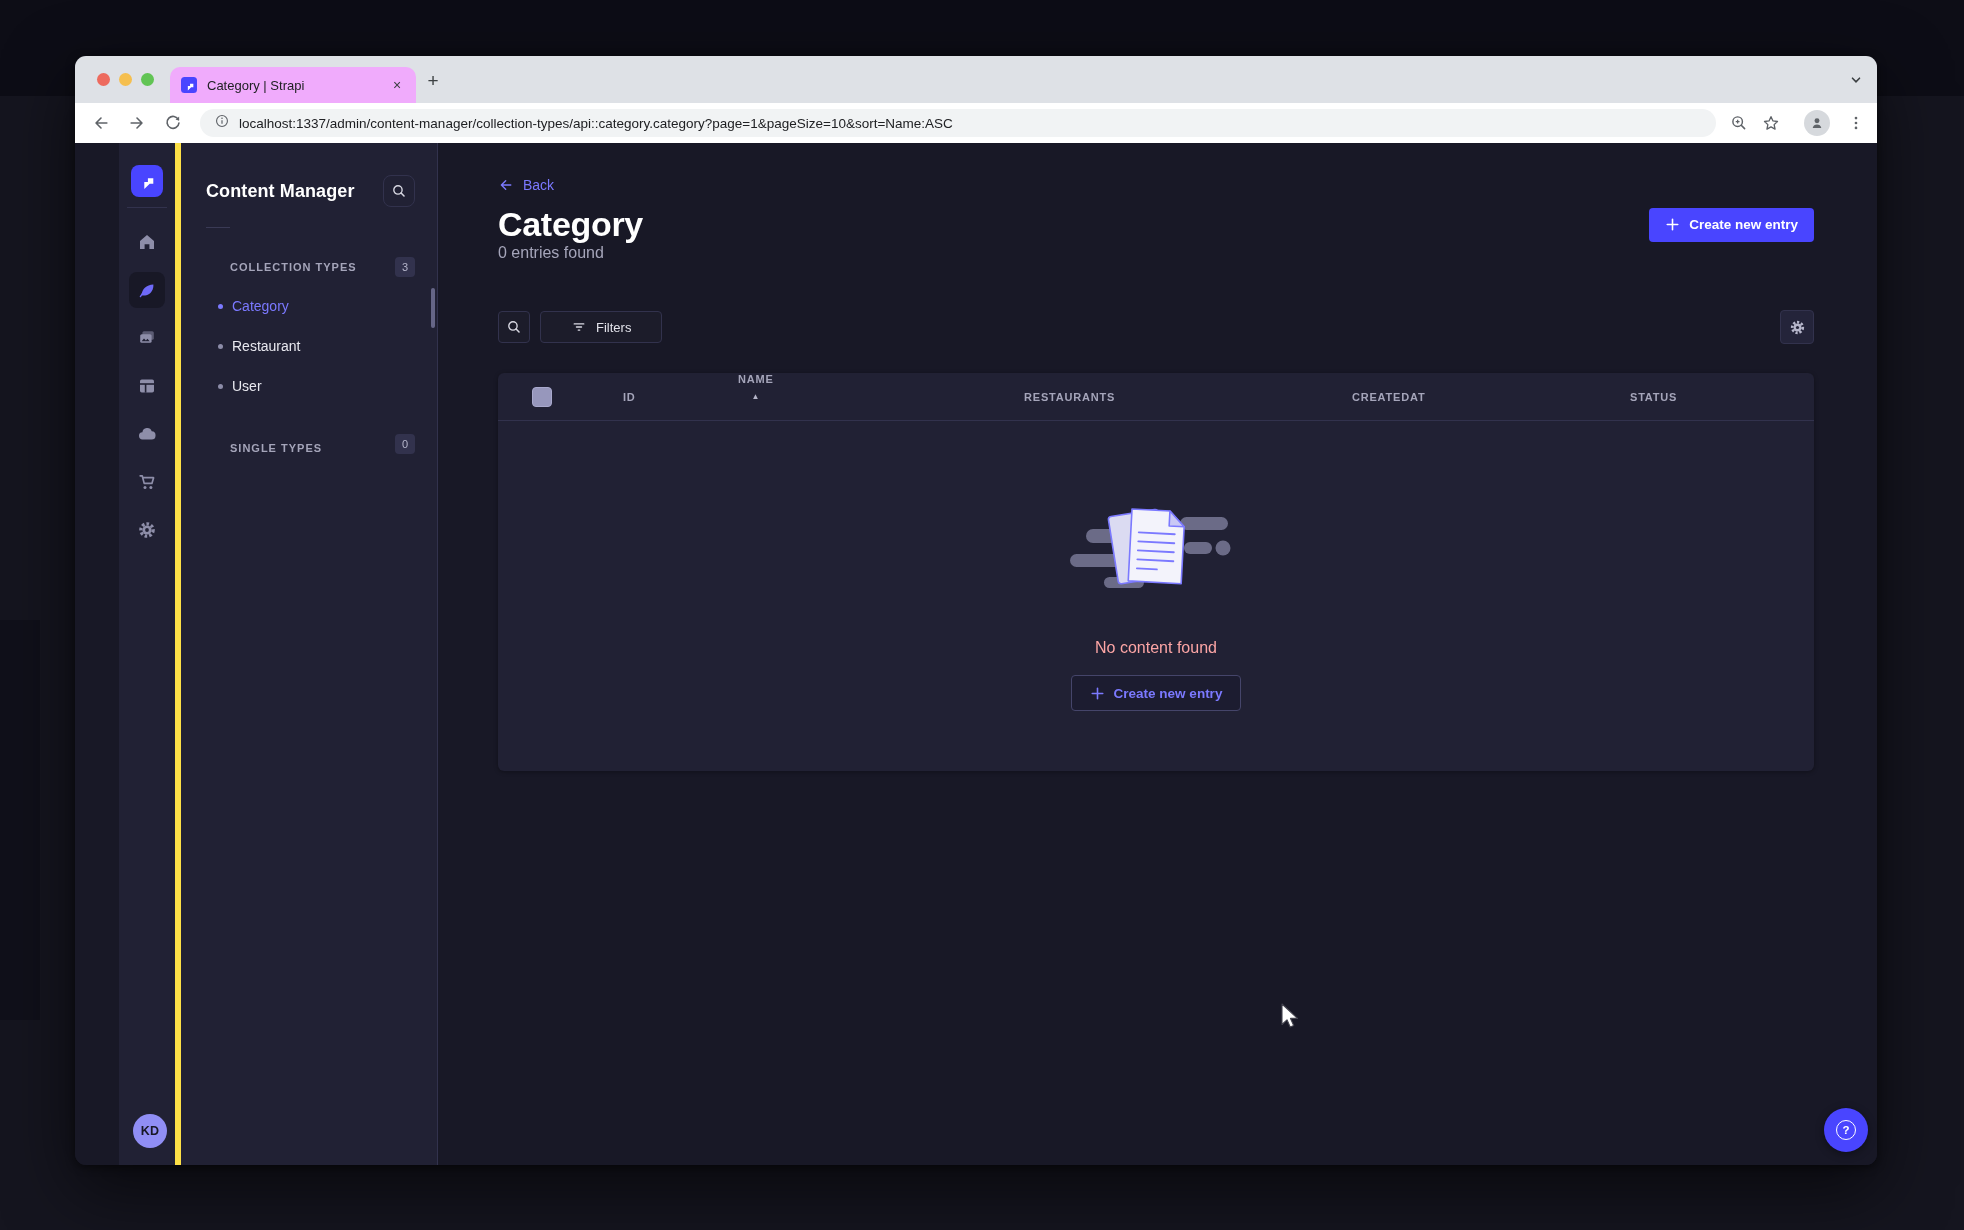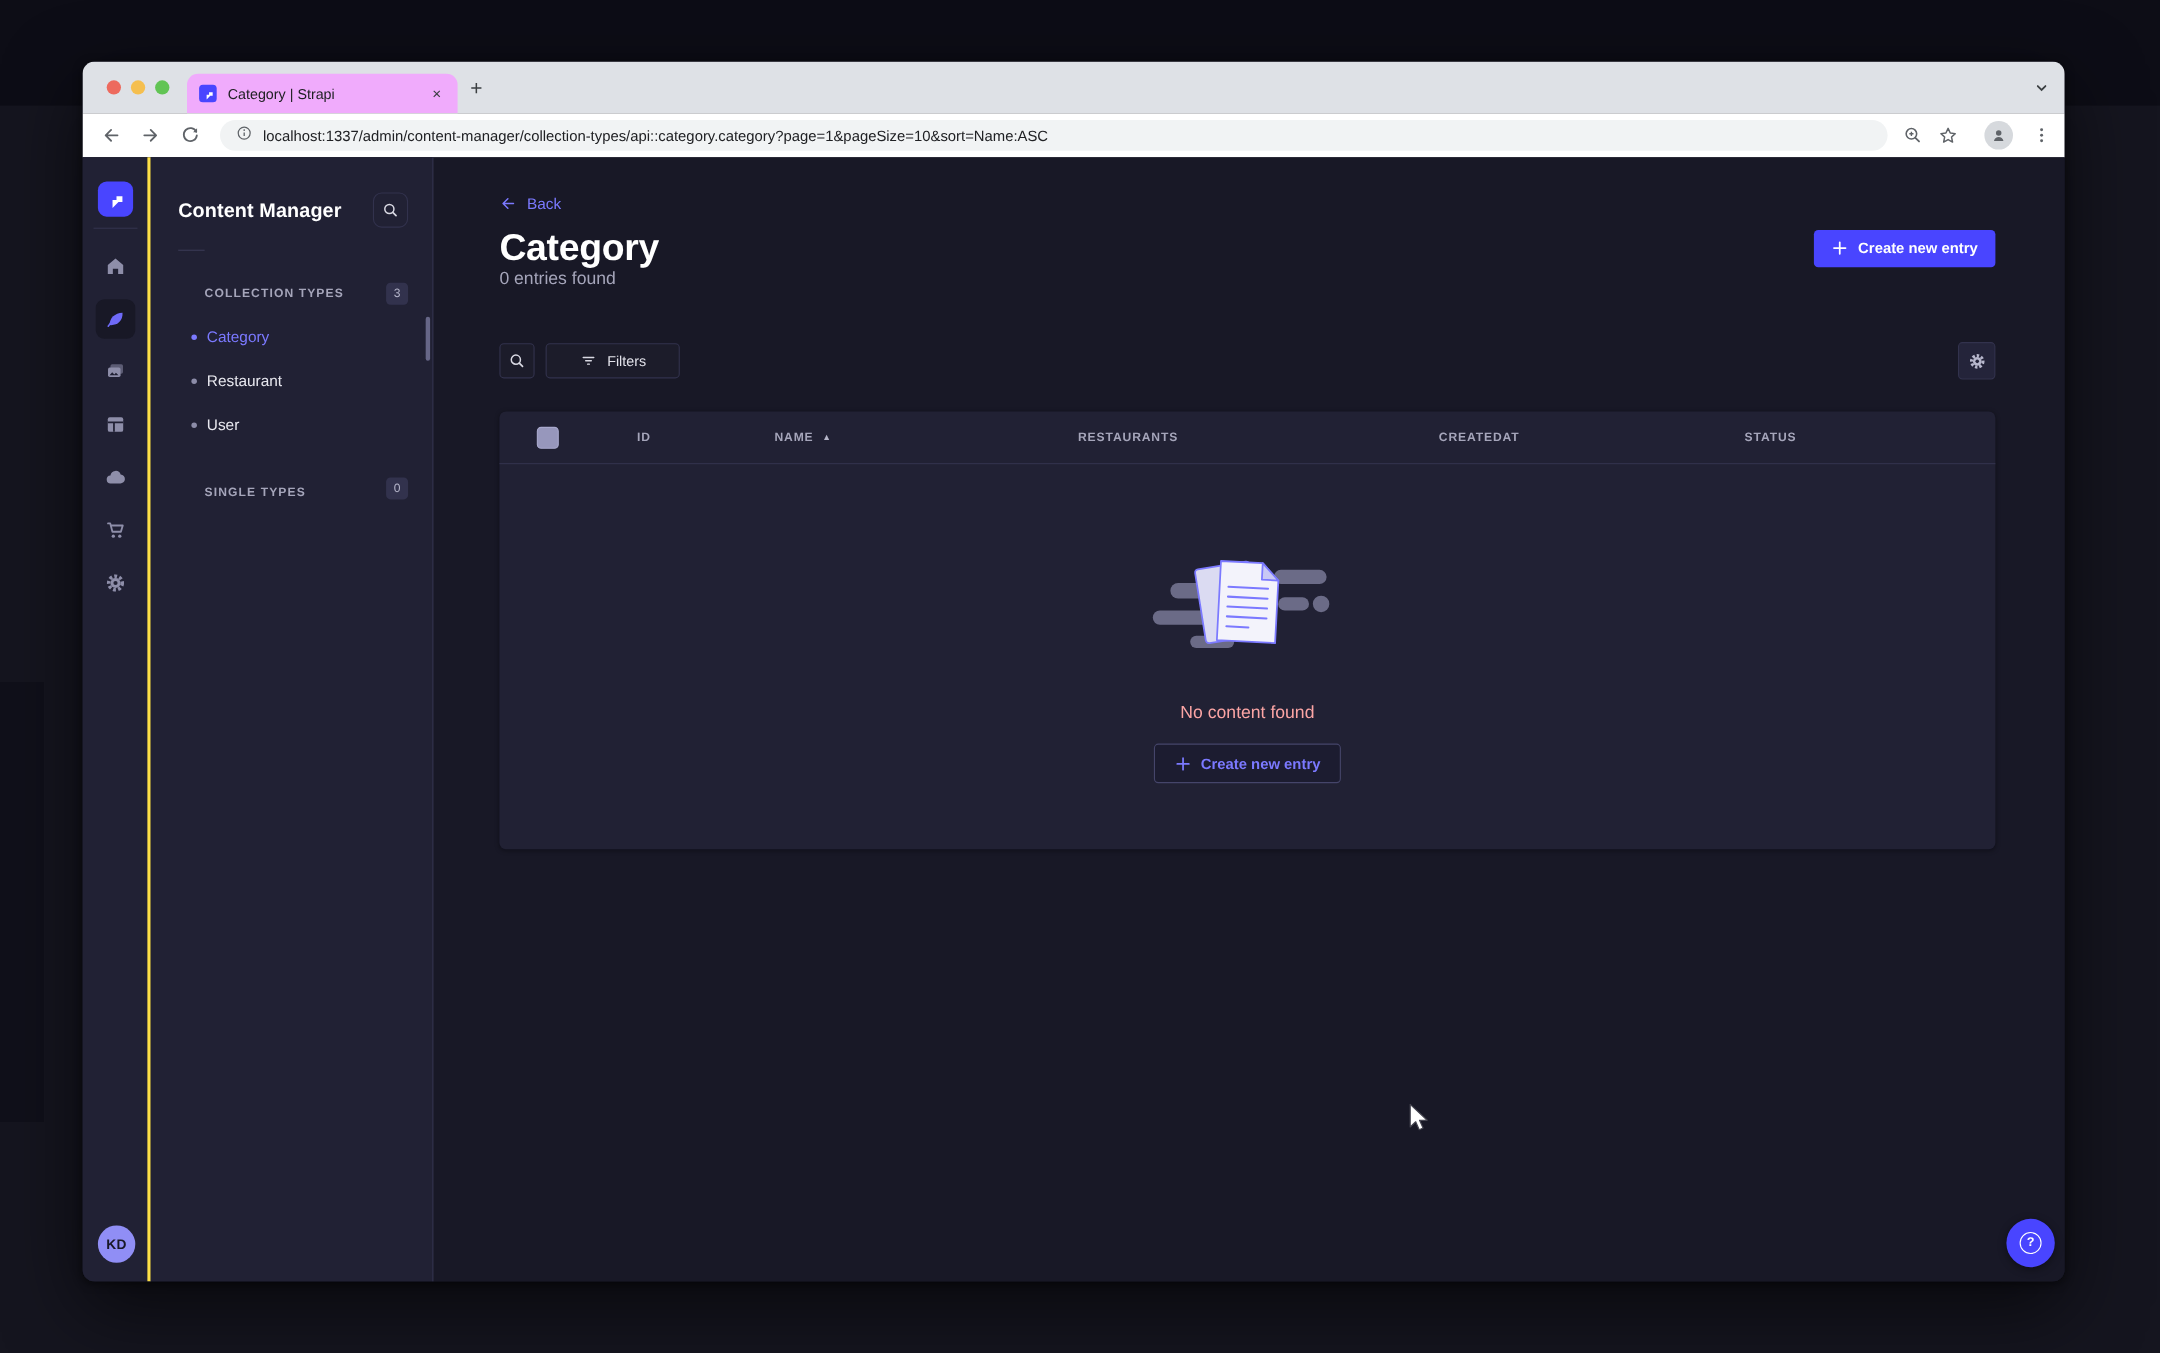--- a/index.html
+++ b/index.html
@@ -47,22 +47,22 @@
   .url-text { font-size:13.5px; color:#202124; margin-left:9px; white-space:nowrap; overflow:hidden; }
   .tb-right { position:absolute; top:11px; width:18px; height:18px; }
   .ic-zoomfind { left:1655px; } .ic-star { left:1687px; }
   .tb-avatar { position:absolute; left:1729px; top:7px; width:26px; height:26px; border-radius:50%; background:#d6d9dd;
     display:flex; align-items:center; justify-content:center; }
   .ic-dots { left:1772px; }
 
   
   .app { flex:1; display:flex; background:#181826; position:relative; min-height:0; }
 
-  .rail { width:62px; flex:none; background:#212134; border-right:3px solid #fde047;
-    display:flex; flex-direction:column; align-items:center; padding-top:22px; position:relative; }
+  .rail { width:62px; flex:none; background:#212134; border-right:6px solid #fde047;
+    display:flex; flex-direction:column; align-items:center; padding-top:22px; position:relative;margin-left:44px; }
   .rail-logo { width:32px; height:32px; border-radius:8px; background:#4945ff;
     display:flex; align-items:center; justify-content:center; }
   .rail-divider { width:40px; height:1px; background:#32324d; margin-top:10px; }
   .rail-icons { display:flex; flex-direction:column; gap:12px; margin-top:16px; }
   .rail-item { width:36px; height:36px; border-radius:8px; display:flex; align-items:center; justify-content:center; }
   .rail-item svg { fill:#8e8ea9; stroke:#8e8ea9; }
   .rail-item.active { background:#181826; }
   .rail-item.active svg { fill:#6f6af8; stroke:#6f6af8; }
   .rail-avatar { position:absolute; left:14px; bottom:17px; width:34px; height:34px; border-radius:50%;
     background:#908ef5; color:#181826; font-size:12.5px; font-weight:bold;
@@ -106,21 +106,21 @@
   .gear-btn { margin-left:auto; width:34px; height:34px; border-radius:4px; border:1px solid #32324d;
     background:#24243a; display:flex; align-items:center; justify-content:center; }
 
   .card { margin-top:29px; height:398px; background:#212134; border-radius:6px;
     box-shadow:0 1px 4px rgba(3,3,5,.35); position:relative; }
   .thead { height:48px; position:relative; border-bottom:1px solid #32324d; }
   .row-checkbox { position:absolute; left:34px; top:14px; width:20px; height:20px; border-radius:4px;
     background:#9797bc; border:1px solid #a9a9cd; }
   .th { position:absolute; top:0; height:48px; display:flex; align-items:center; gap:8px;
     font-size:11px; font-weight:bold; letter-spacing:.8px; color:#a5a5ba; }
-  .th-id { left:125px; } .th-name { left:250px; } .th-rest { left:526px; } .th-created { left:854px; } .th-status { left:1132px; }
+  .th-id { left:125px; } .th-name { left:240px;flex-direction:column; } .th-rest { left:526px; } .th-created { left:854px; } .th-status { left:1132px; }
   .sort-arrow { font-size:8px; color:#b5b5c8; line-height:1; }
 
   .empty { position:absolute; left:0; right:0; top:48px; bottom:0;
     display:flex; flex-direction:column; align-items:center; padding-top:72px; }
   .empty-msg { margin-top:24px; font-size:16px; color:#fca5a5; }
   .btn-secondary { margin-top:18px; height:36px; padding:0 18px; border-radius:4px;
     border:1px solid #45456a; background:#1c1c30; color:#7b79ff; font-size:13.5px; font-weight:600;
     display:inline-flex; align-items:center; gap:9px; font-family:"Liberation Sans", sans-serif; }
 
   .help-fab { position:absolute; right:9px; bottom:13px; width:44px; height:44px; border-radius:50%;

